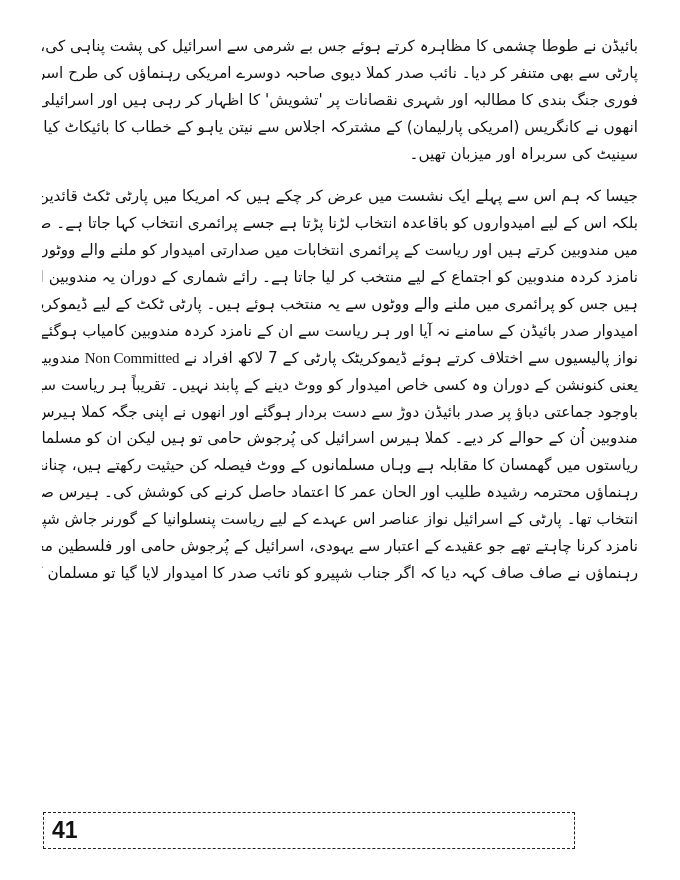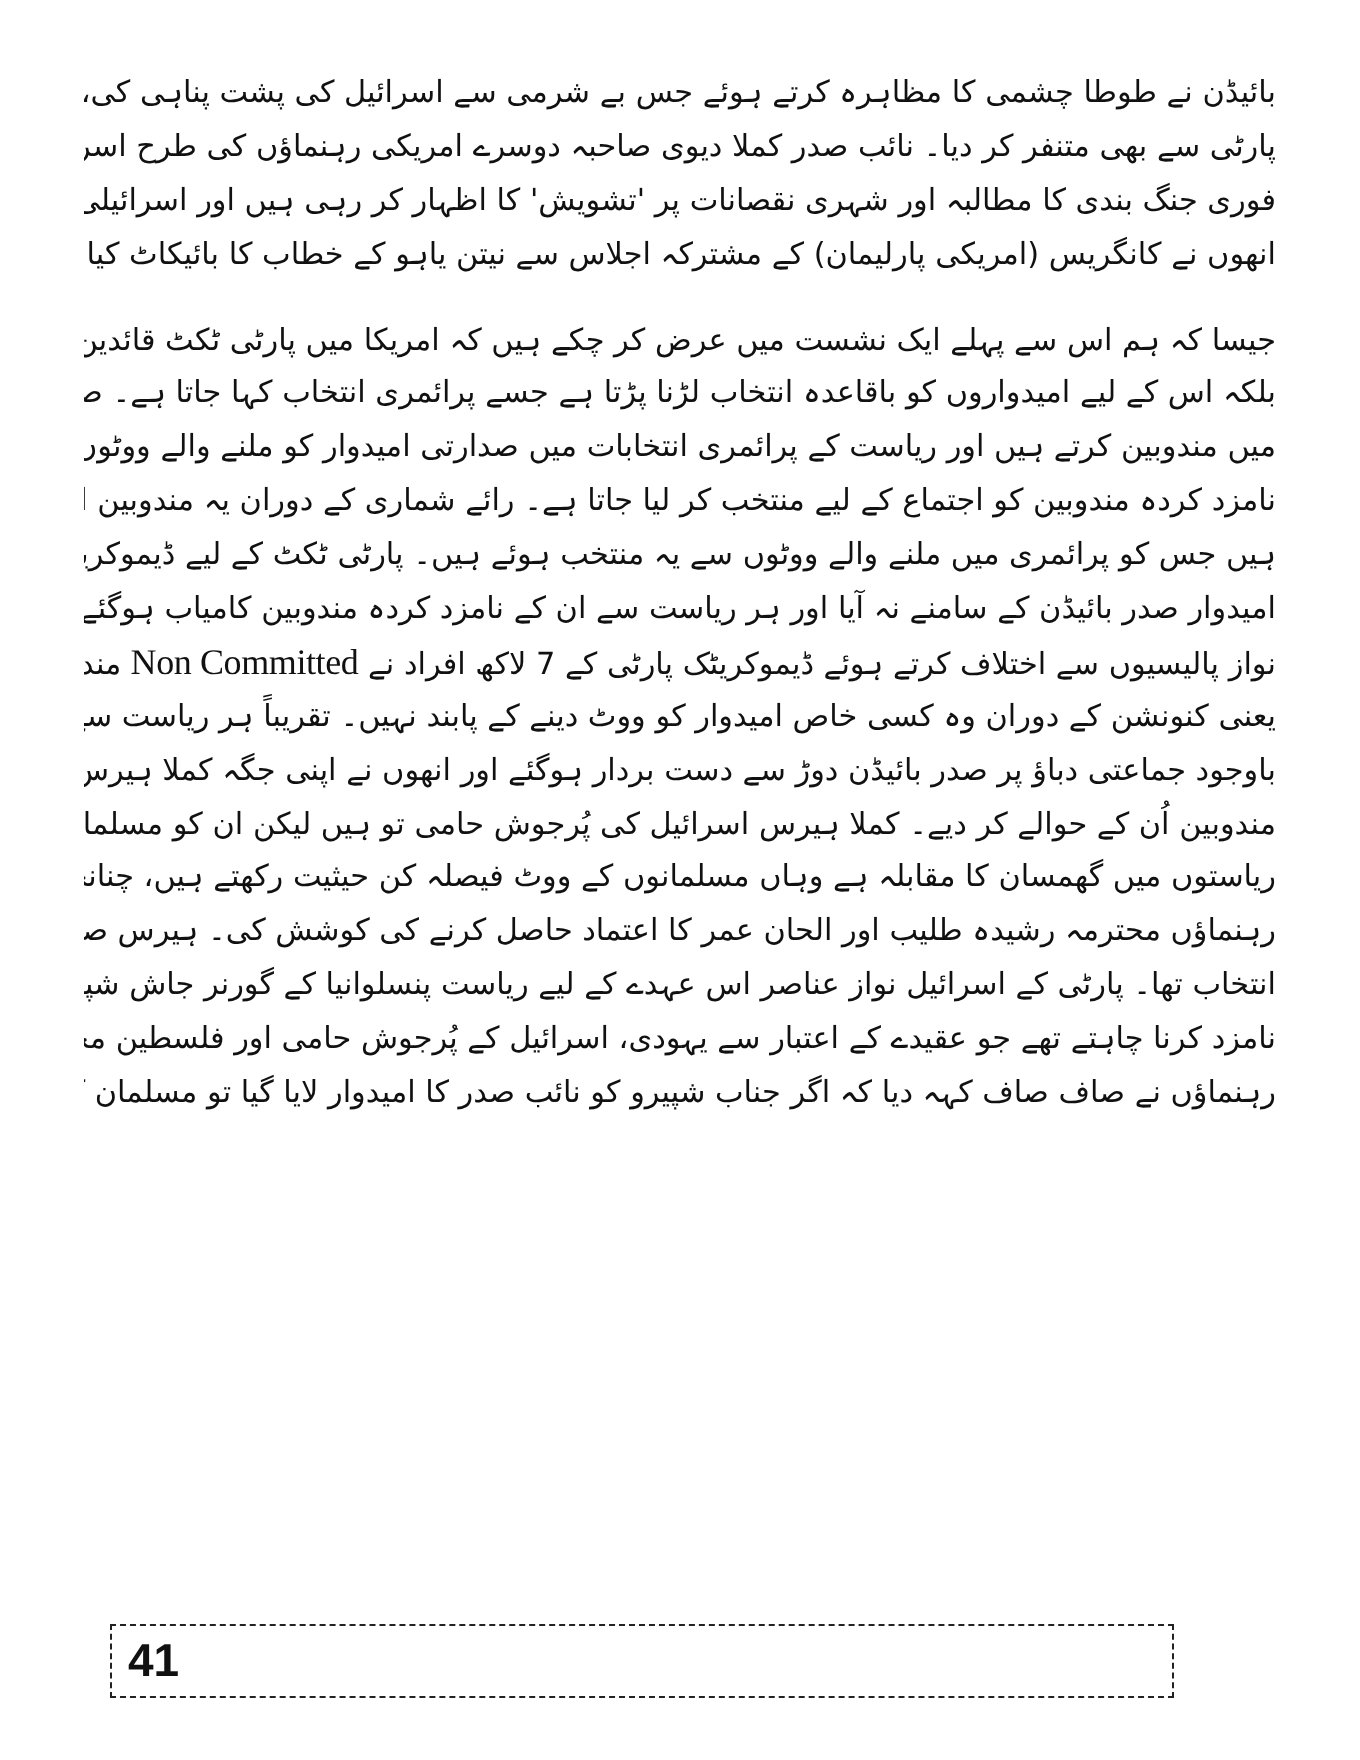--- a/index.html
+++ b/index.html
@@ -43,25 +43,25 @@
       text-align-last: right;
     }
     .para-gap {
       display: block;
       height: 16px;
     }
     .ltr {
       direction: ltr;
       unicode-bidi: isolate;
       font-family: "Liberation Serif", serif;
-      font-size: 18px;
+      font-size: 15px;
     }
     .footer {
       position: absolute;
-      left: 55px;
+      left: 43px;
       top: 812px;
       width: 532px;
       height: 37px;
       border: 1.5px dashed #222222;
       box-sizing: border-box;
     }
     .page-number {
       position: absolute;
       left: 8px;
       top: 2px;
@@ -88,20 +88,21 @@
 
 <div class="page">
 
   <div class="article">
 
     <div>
       <span class="line">بائیڈن نے طوطا چشمی کا مظاہرہ کرتے ہوئے جس بے شرمی سے اسرائیل کی پشت پناہی کی، اس نے مسلمانوں کو ڈیمو کریٹک</span>
       <span class="line">پارٹی سے بھی متنفر کر دیا۔ نائب صدر کملا دیوی صاحبہ دوسرے امریکی رہنماؤں کی طرح اسرائیل کی پُرجوش حامی ہیں لیکن</span>
       <span class="line">فوری جنگ بندی کا مطالبہ اور شہری نقصانات پر 'تشویش' کا اظہار کر رہی ہیں اور اسرائیلی وزیراعظم کو تنقید کا نشانہ بنا رہی ہیں۔</span>
       <span class="line">انھوں نے کانگریس (امریکی پارلیمان) کے مشترکہ اجلاس سے نیتن یاہو کے خطاب کا بائیکاٹ کیا حالانکہ بربنائے عہدہ وہ</span>
+      <span class="line last">سینیٹ کی سربراہ اور میزبان تھیں۔</span>
     </div>
 
     <span class="para-gap"></span>
 
     <div>
       <span class="line">جیسا کہ ہم اس سے پہلے ایک نشست میں عرض کر چکے ہیں کہ امریکا میں پارٹی ٹکٹ قائدین یا پارلیمانی بورڈ جاری نہیں کرتے</span>
       <span class="line">بلکہ اس کے لیے امیدواروں کو باقاعدہ انتخاب لڑنا پڑتا ہے جسے پرائمری انتخاب کہا جاتا ہے۔ صدارتی ٹکٹ کا فیصلہ قومی اجتماع</span>
       <span class="line">میں مندوبین کرتے ہیں اور ریاست کے پرائمری انتخابات میں صدارتی امیدوار کو ملنے والے ووٹوں کے تناسب سے اس کے</span>
       <span class="line">نامزد کردہ مندوبین کو اجتماع کے لیے منتخب کر لیا جاتا ہے۔ رائے شماری کے دوران یہ مندوبین اس امیدوار کی حمایت کے پابند</span>
       <span class="line">ہیں جس کو پرائمری میں ملنے والے ووٹوں سے یہ منتخب ہوئے ہیں۔ پارٹی ٹکٹ کے لیے ڈیموکریٹک پارٹی میں کوئی</span>

